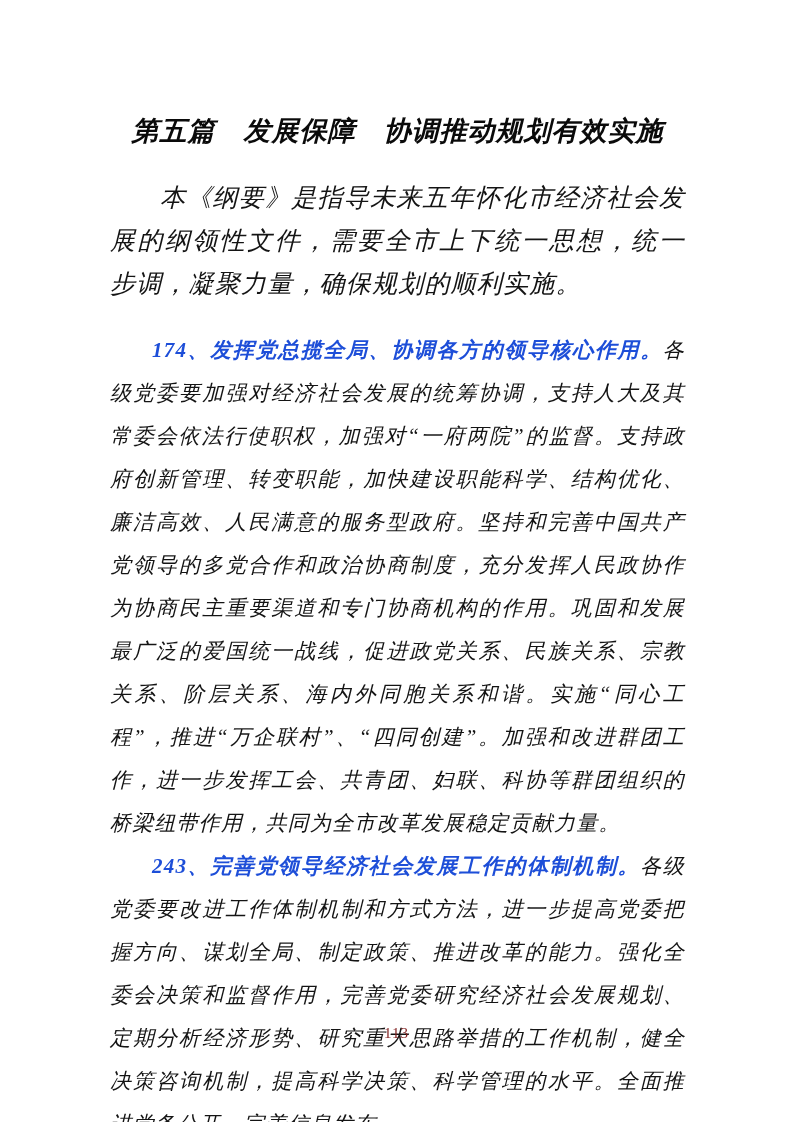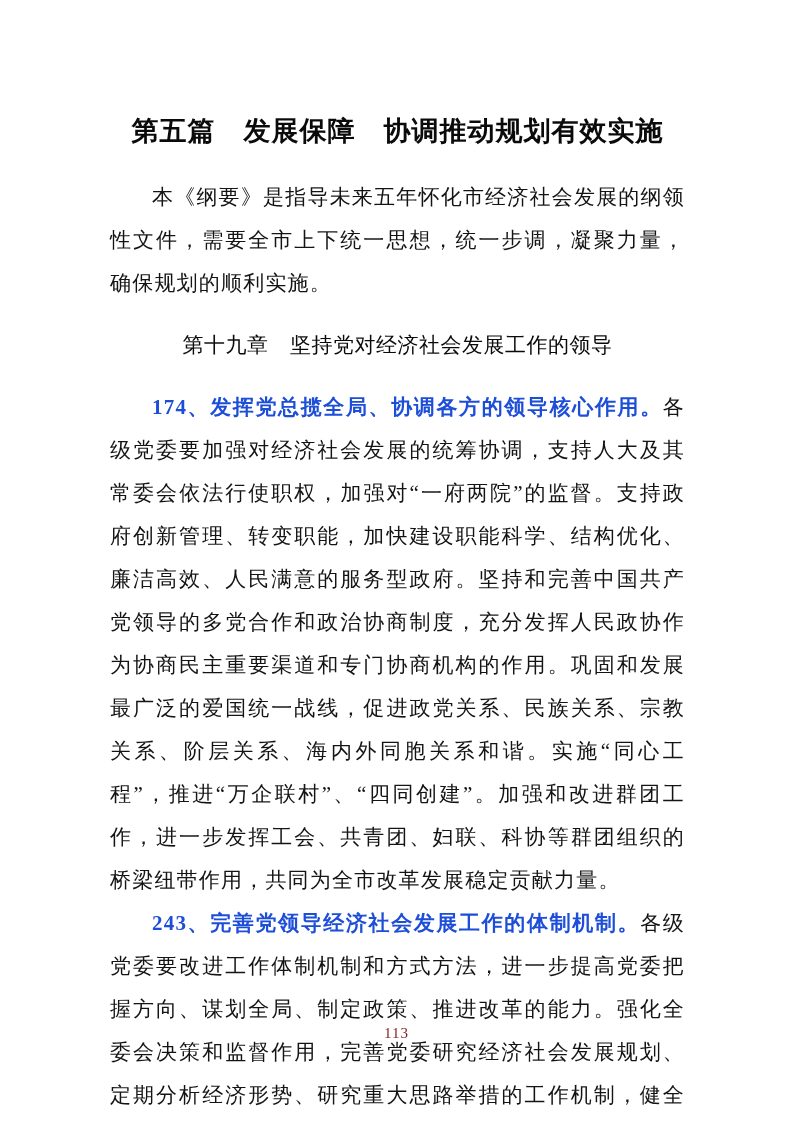--- a/index.html
+++ b/index.html
@@ -16,34 +16,35 @@
     overflow: hidden;
   }
   .page {
     position: absolute;
     top: 0;
     left: 0;
     width: 793px;
     height: 916px;
     box-sizing: border-box;
     padding: 112px 108px 0 110px;
+    font-style: italic;
   }
   .section-title {
     margin: 0;
     font-size: 27px;
     line-height: 38px;
     font-weight: 700;
     text-align: center;
     letter-spacing: 1px;
     color: #0a0a0a;
     font-family: "Liberation Serif", "DejaVu Serif", serif;
   }
   .intro {
     margin: 26px 0 0 0;
-    font-size: 21px;
+    font-size: 25px;
     line-height: 43px;
     text-indent: 2em;
     text-align: justify;
     text-justify: inter-ideograph;
     letter-spacing: 1.2px;
     color: #141414;
   }
   .chapter-heading {
     margin: 23px 0 0 0;
     font-size: 21px;
@@ -85,21 +86,20 @@
 </style>
 </head>
 <body>
 
 <div class="page">
 
   <h1 class="section-title">第五篇　发展保障　协调推动规划有效实施</h1>
 
   <p class="intro">本《纲要》是指导未来五年怀化市经济社会发展的纲领性文件，需要全市上下统一思想，统一步调，凝聚力量，确保规划的顺利实施。</p>
 
-  <h2 class="chapter-heading">第十九章　坚持党对经济社会发展工作的领导</h2>
 
   <p class="body-para first">
     <span class="para-lead">174、发挥党总揽全局、协调各方的领导核心作用。</span><span>各级党委要加强对经济社会发展的统筹协调，支持人大及其常委会依法行使职权，加强对“一府两院”的监督。支持政府创新管理、转变职能，加快建设职能科学、结构优化、廉洁高效、人民满意的服务型政府。坚持和完善中国共产党领导的多党合作和政治协商制度，充分发挥人民政协作为协商民主重要渠道和专门协商机构的作用。巩固和发展最广泛的爱国统一战线，促进政党关系、民族关系、宗教关系、阶层关系、海内外同胞关系和谐。实施“同心工程”，推进“万企联村”、“四同创建”。加强和改进群团工作，进一步发挥工会、共青团、妇联、科协等群团组织的桥梁纽带作用，共同为全市改革发展稳定贡献力量。</span>
   </p>
 
   <p class="body-para">
     <span class="para-lead">243、完善党领导经济社会发展工作的体制机制。</span><span>各级党委要改进工作体制机制和方式方法，进一步提高党委把握方向、谋划全局、制定政策、推进改革的能力。强化全委会决策和监督作用，完善党委研究经济社会发展规划、定期分析经济形势、研究重大思路举措的工作机制，健全决策咨询机制，提高科学决策、科学管理的水平。全面推进党务公开，完善信息发布</span>
   </p>
 
 </div>

